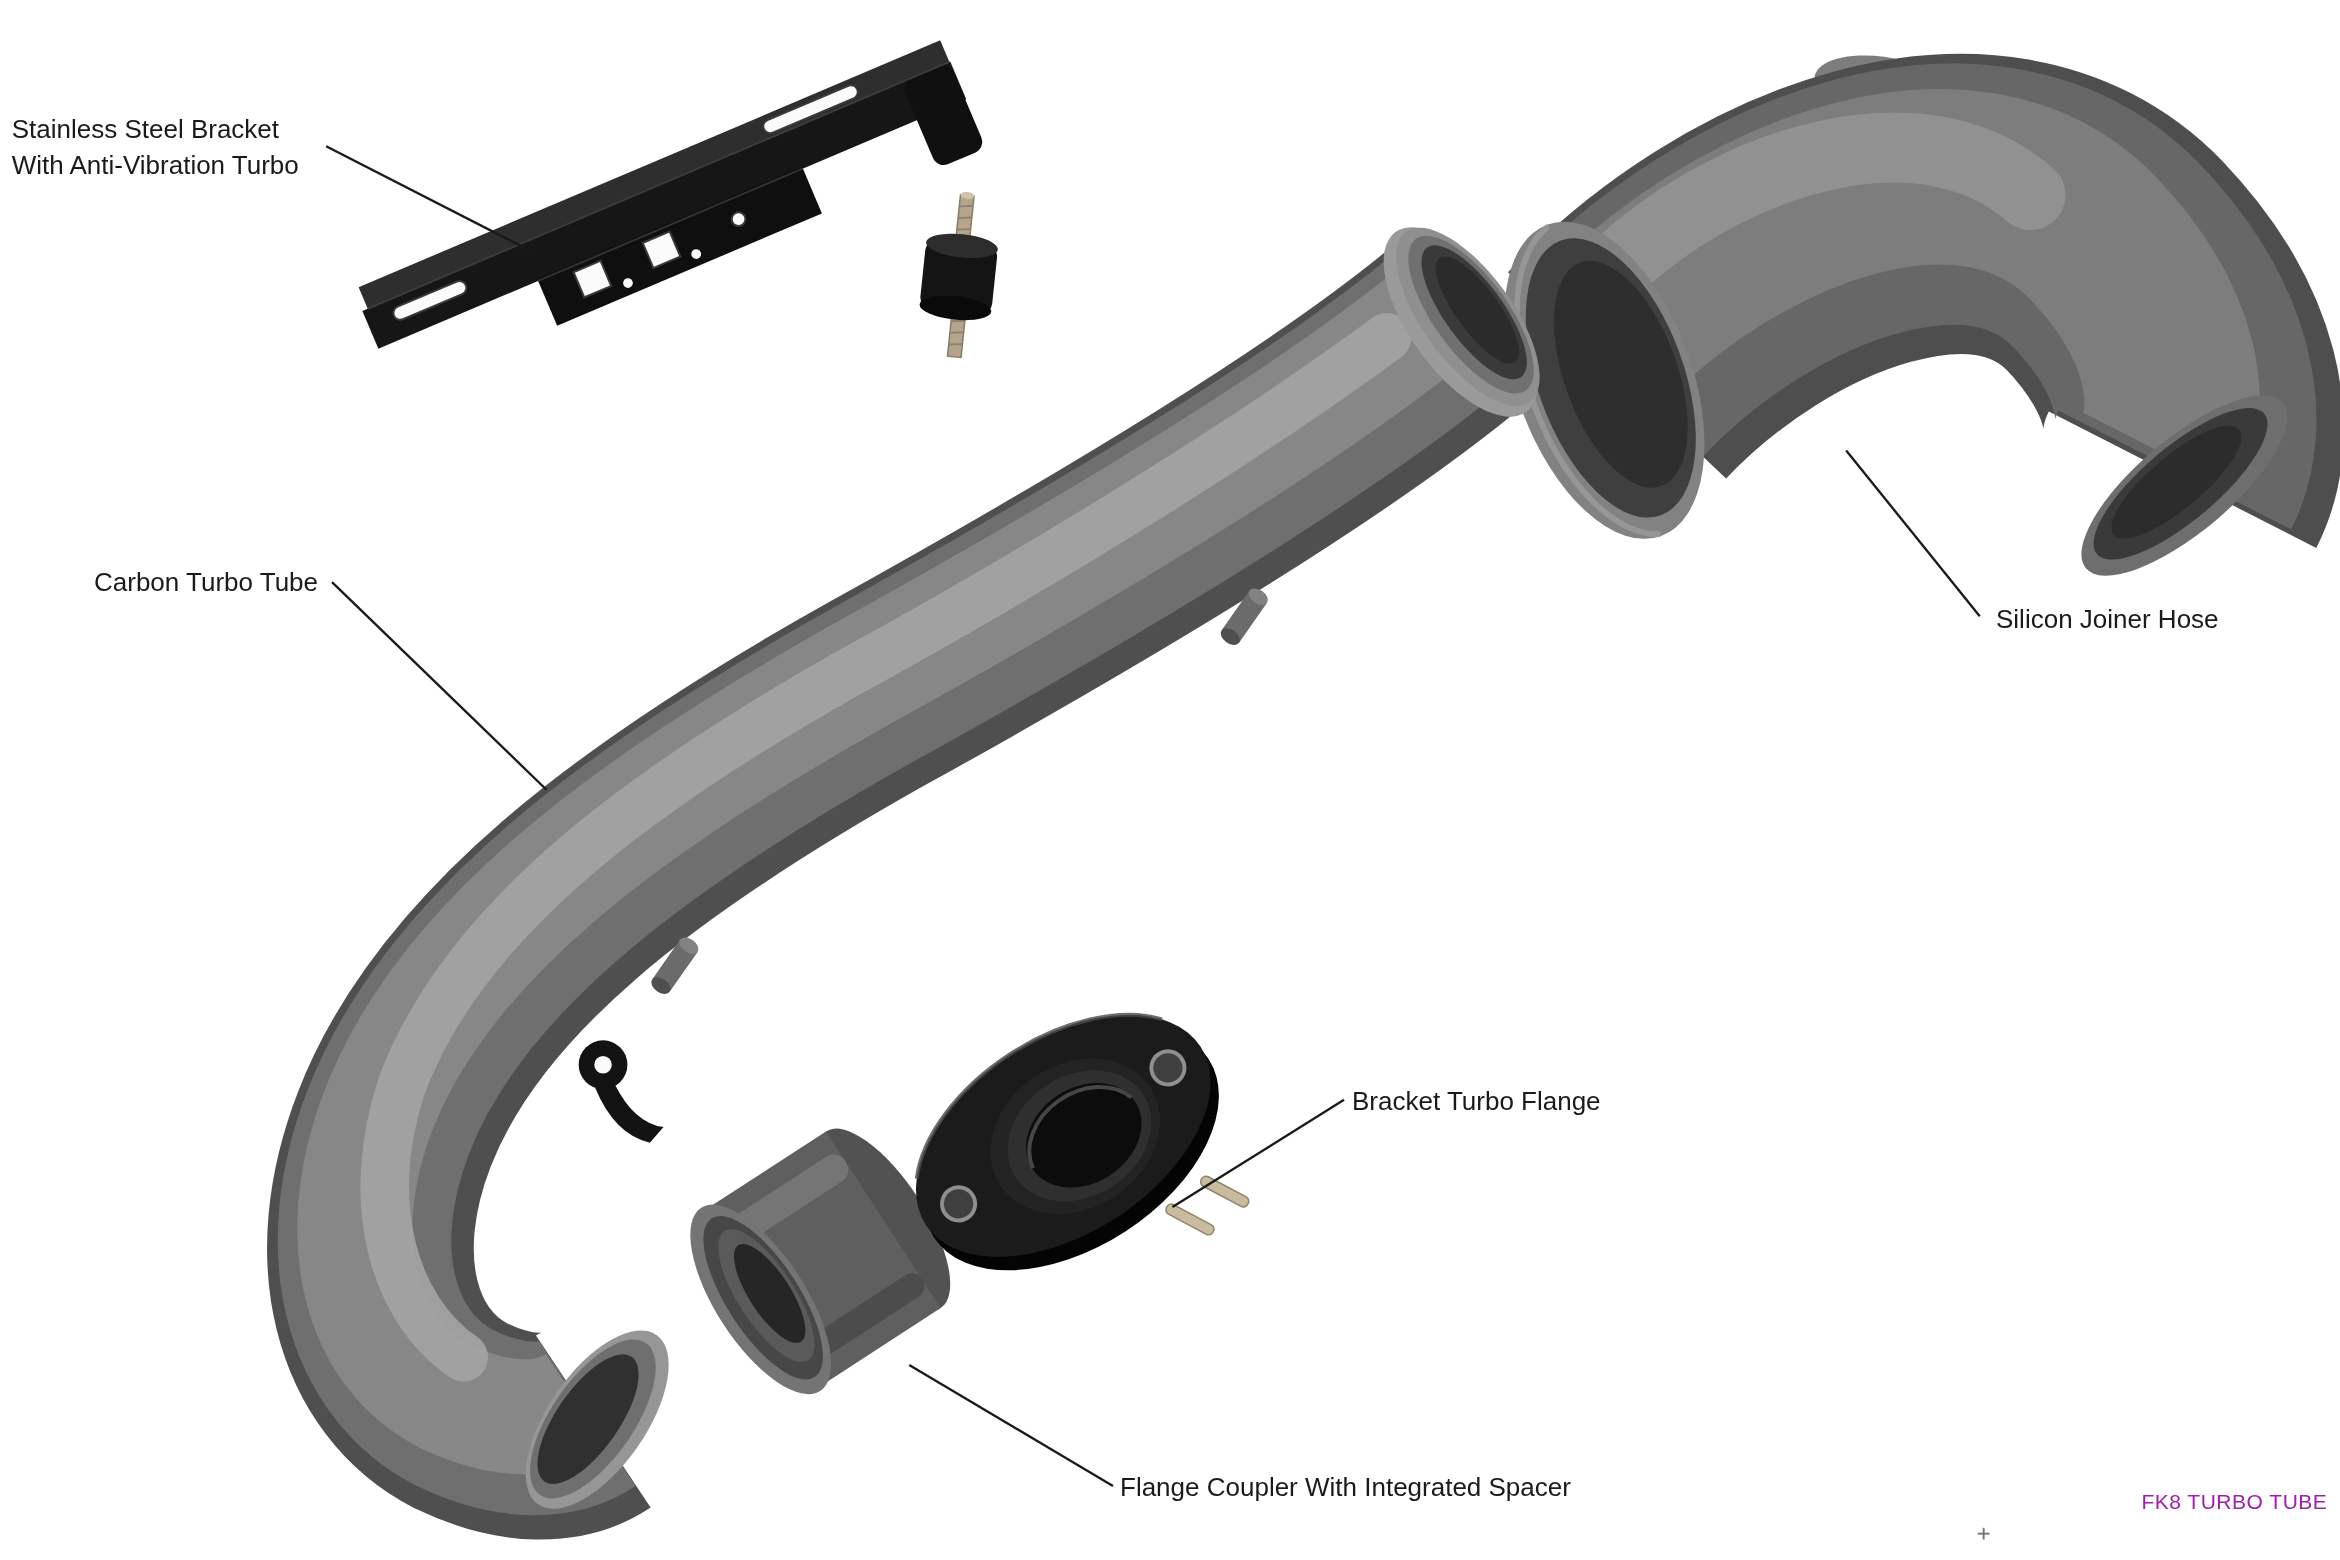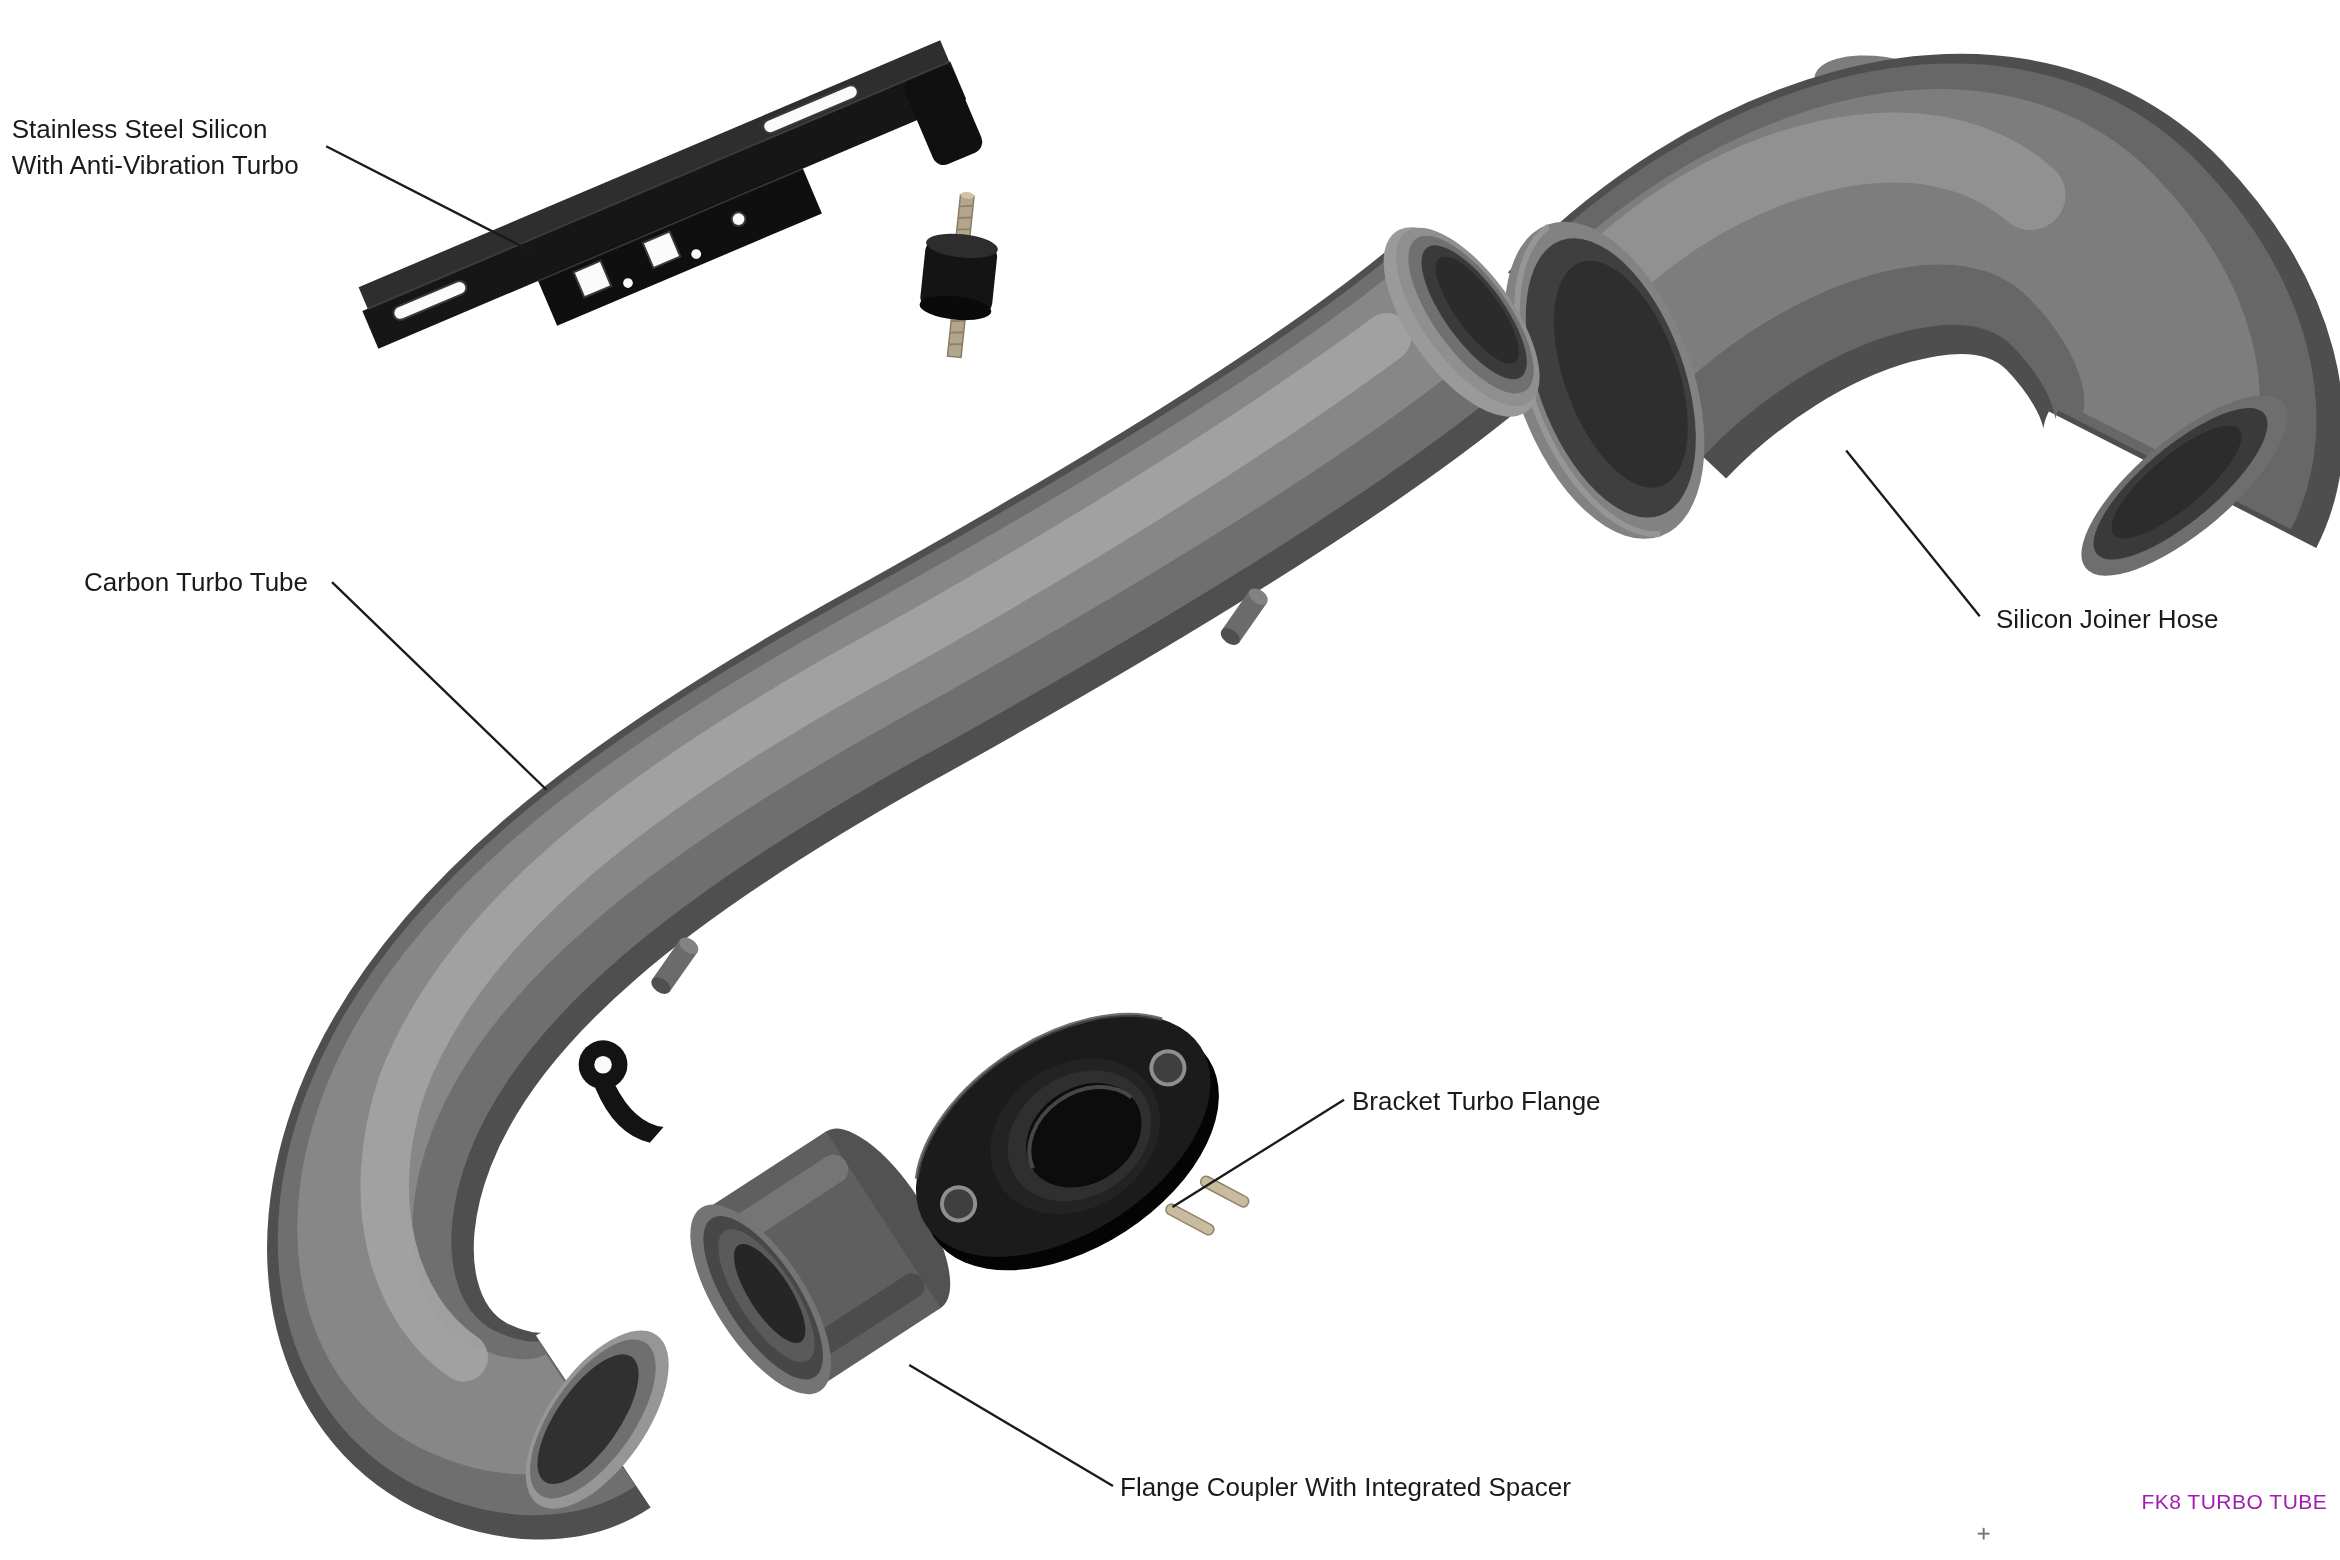--- a/index.html
+++ b/index.html
@@ -191,25 +191,25 @@
   </g>
 
   <g stroke="#777777" stroke-width="2">
     <line x1="2028" y1="1573" x2="2040" y2="1573"></line>
     <line x1="2034" y1="1567" x2="2034" y2="1579"></line>
   </g>
 </svg>
 
 
 <div class="callout" style="left:11.7px; top:111px;">
-  <span>Stainless Steel Silicon</span>
+  <span>Stainless Steel Bracket</span>
   <span>With Anti-Vibration Turbo</span>
 </div>
 
-<div class="callout" style="left:84px; top:564px;">
+<div class="callout" style="left:94px; top:564px;">
   <span>Carbon Turbo Tube</span>
 </div>
 
 <div class="callout" style="left:1986px; top:601px;margin-left:10px;">
   <span>Silicon Joiner Hose</span>
 </div>
 
 <div class="callout" style="left:1352px; top:1083px;">
   <span>Bracket Turbo Flange</span>
 </div>

